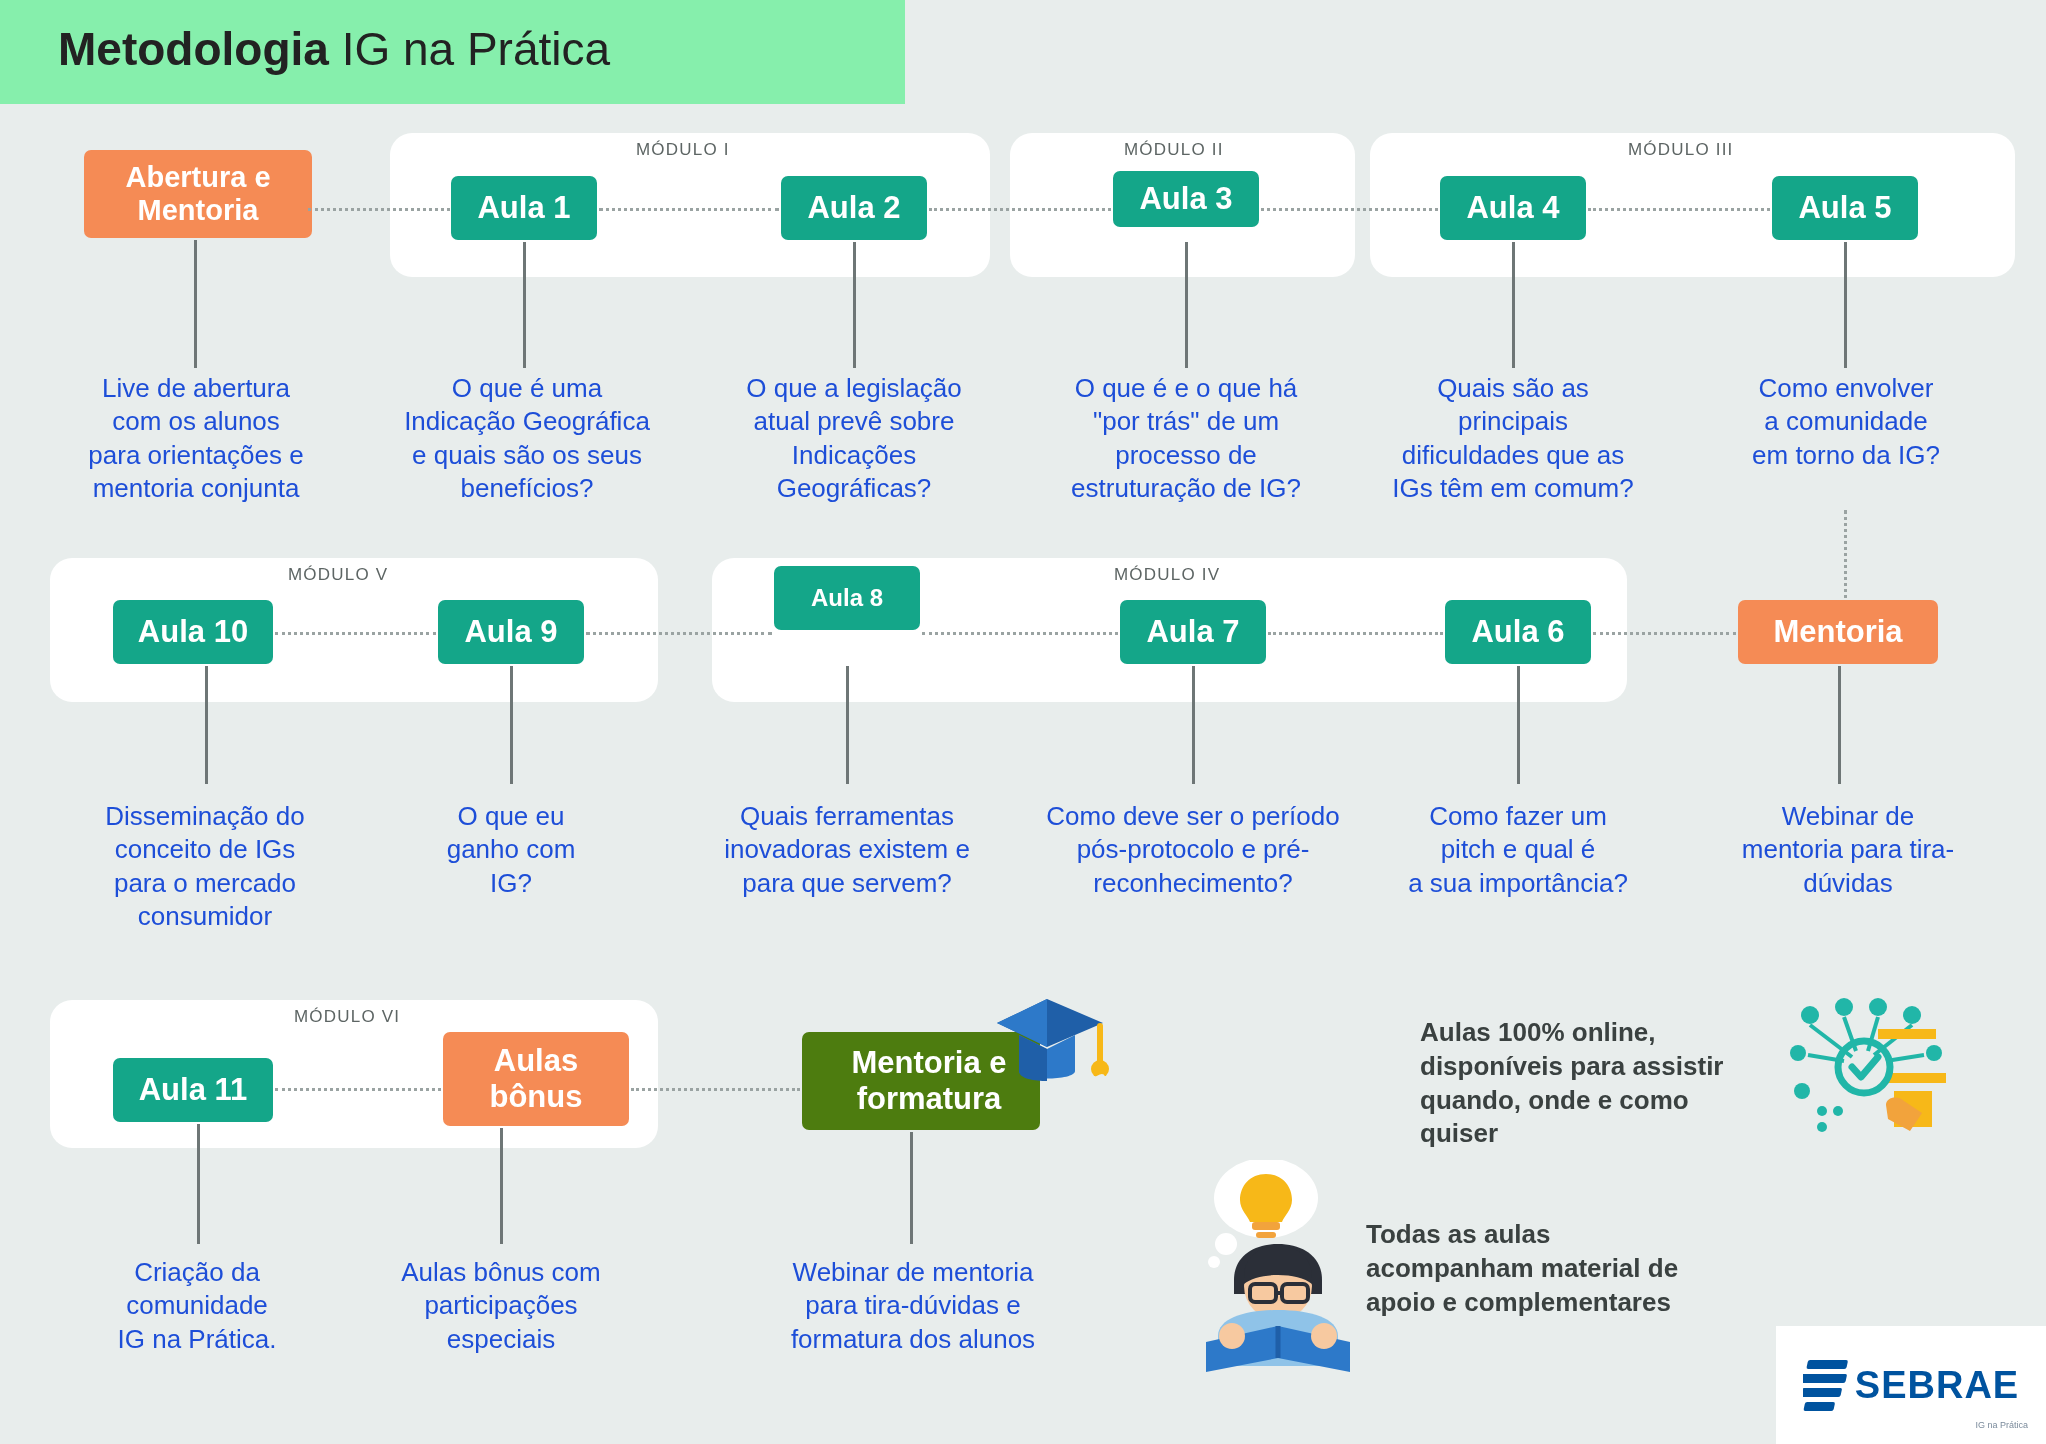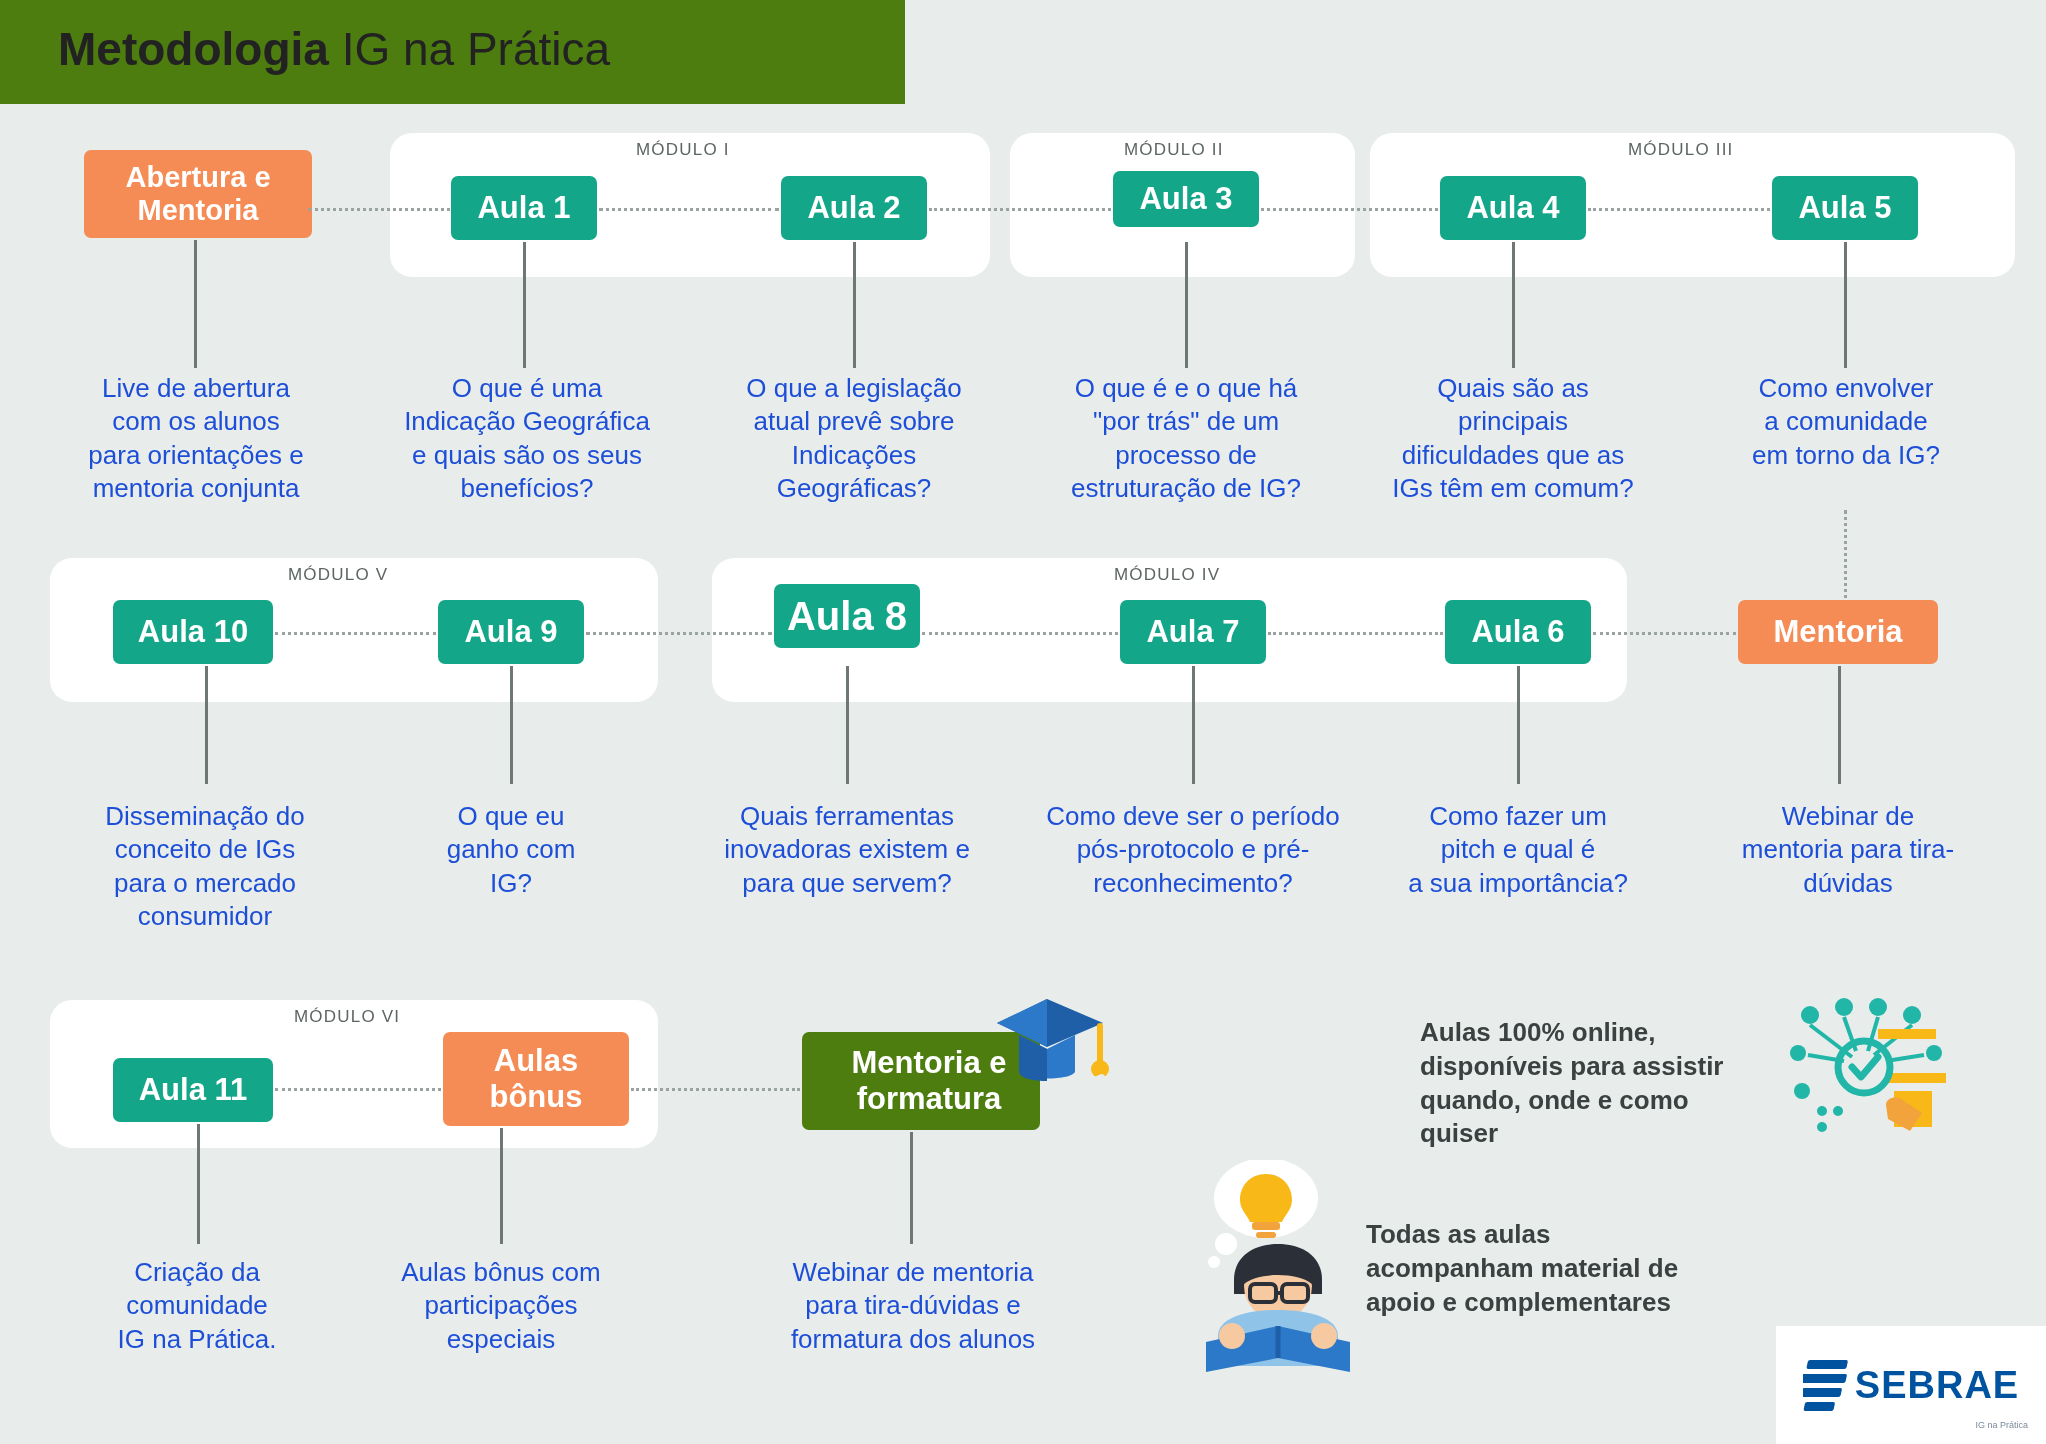--- a/index.html
+++ b/index.html
@@ -19,21 +19,21 @@
     inset: 0;
   }
 
   
   .title-bar {
     position: absolute;
     left: 0;
     top: 0;
     width: 905px;
     height: 104px;
-    background: #4d7c0f;
+    background: #86efac;
   }
   .title-text {
     position: absolute;
     left: 58px;
     top: 22px;
     font-size: 46px;
     color: #222;
     white-space: nowrap;
   }
   .title-text b {
@@ -232,21 +232,21 @@
   <div class="panel-label" style="left:1114px; top:565px;">MÓDULO IV</div>
 
   <div class="box teal" style="left:113px; top:600px; width:160px; height:64px; font-size:31px;">
     <span>Aula 10</span>
   </div>
 
   <div class="box teal" style="left:438px; top:600px; width:146px; height:64px; font-size:31px;">
     <span>Aula 9</span>
   </div>
 
-  <div class="box teal" style="left:774px; top:584px; width:146px; height:64px; font-size:40px;">
+  <div class="box teal" style="left:774px; top:566px; width:146px; height:64px; font-size:24px;">
     <span>Aula 8</span>
   </div>
 
   <div class="box teal" style="left:1120px; top:600px; width:146px; height:64px; font-size:31px;">
     <span>Aula 7</span>
   </div>
 
   <div class="box teal" style="left:1445px; top:600px; width:146px; height:64px; font-size:31px;">
     <span>Aula 6</span>
   </div>

